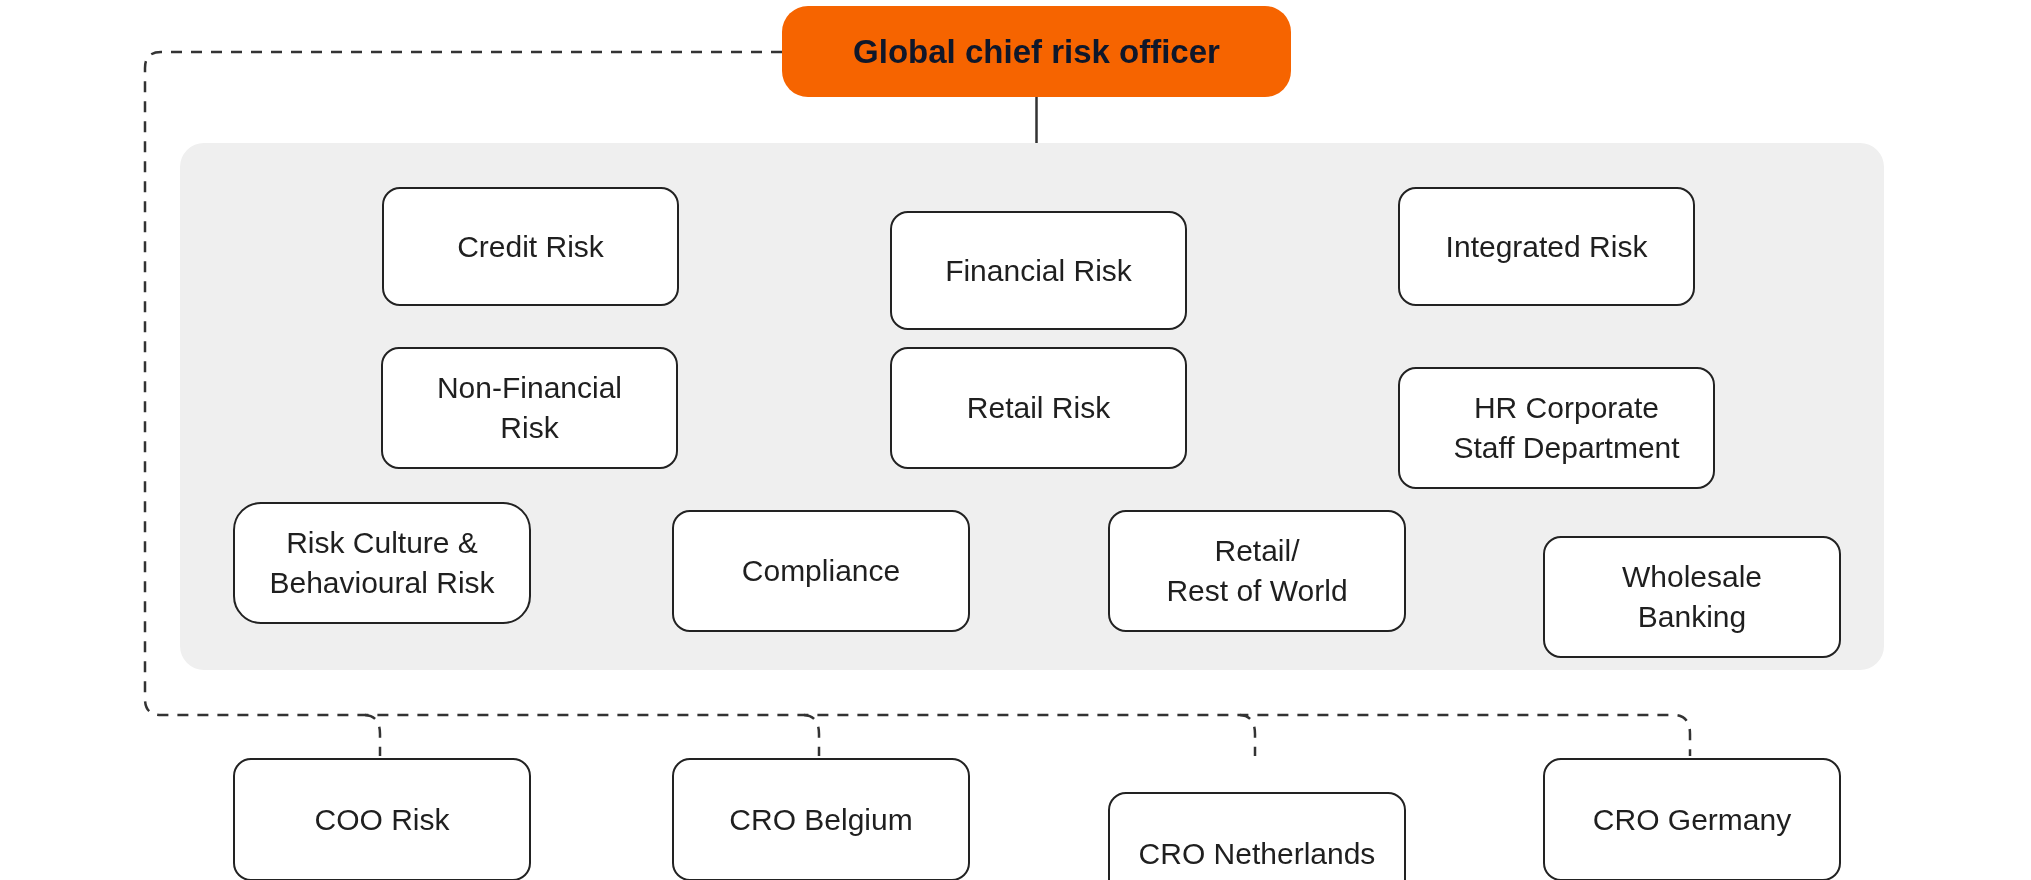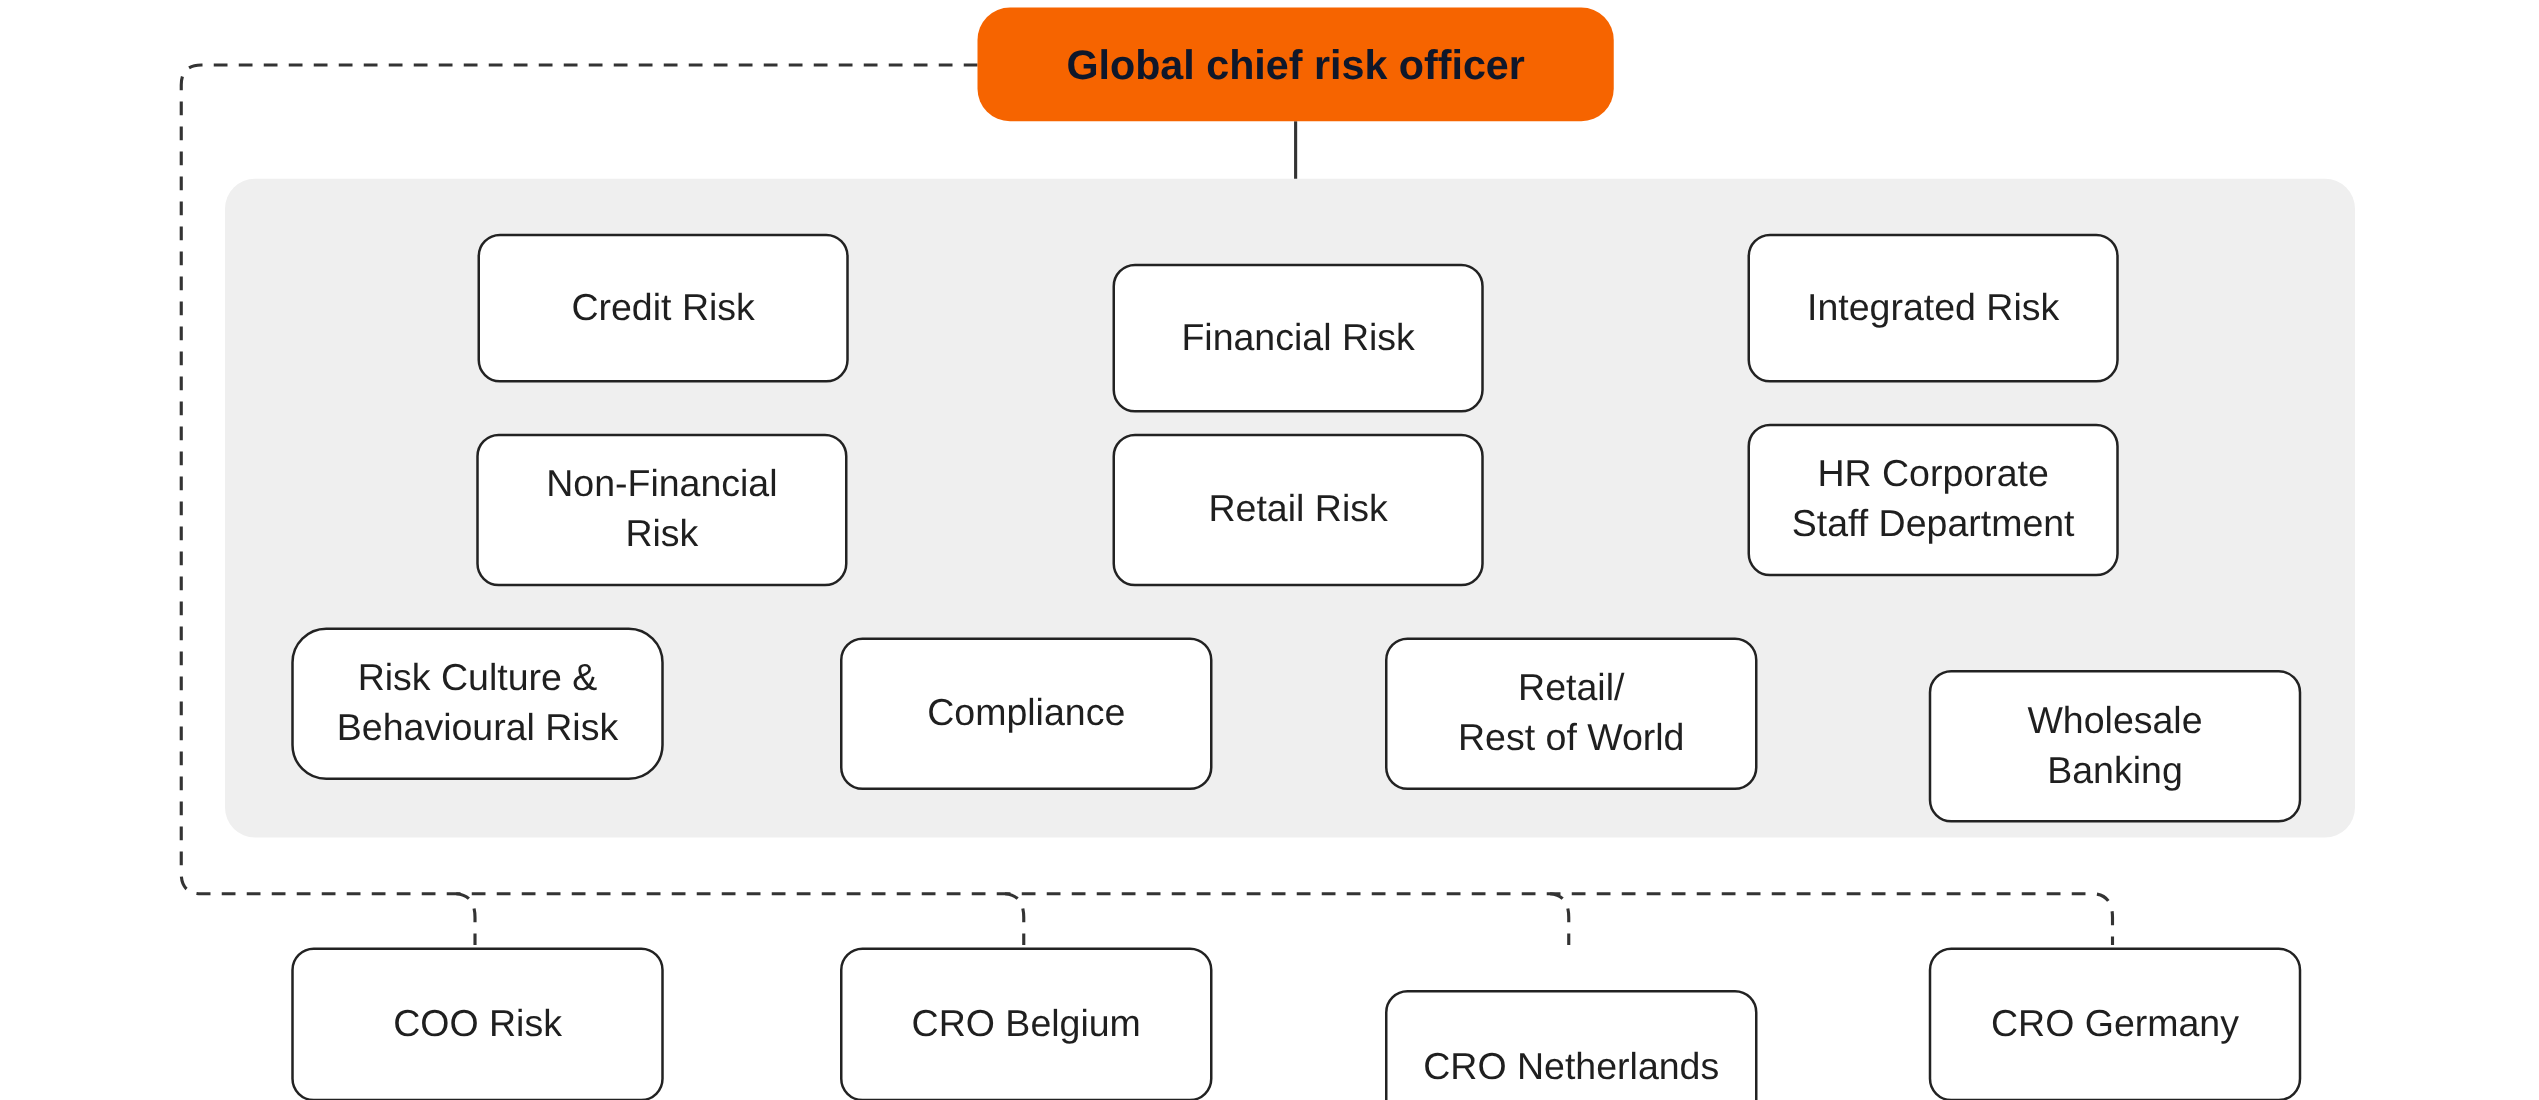--- a/index.html
+++ b/index.html
@@ -78,21 +78,21 @@
     white-space: pre-line;
     z-index: 4;
   }
   
   .n-credit    { left: 382px;  top: 187px; width: 293px; height: 115px; }
   .n-financial { left: 890px;  top: 187px; width: 293px; height: 115px; margin-top: 24px; }
   .n-integrated{ left: 1398px; top: 187px; width: 293px; height: 115px; }
   
   .n-nonfin    { left: 381px;  top: 347px; width: 293px; height: 118px; }
   .n-model     { left: 890px;  top: 347px; width: 293px; height: 118px; }
-  .n-hr        { left: 1398px; top: 339px; width: 293px; height: 118px; }
+  .n-hr        { left: 1398px; top: 367px; width: 293px; height: 118px; padding-left: 20px; }
   
   .n-culture   { left: 233px;  top: 502px; width: 294px; height: 118px; border-radius: 28px; }
   .n-compliance{ left: 672px;  top: 510px; width: 294px; height: 118px; }
   .n-retail    { left: 1108px; top: 510px; width: 294px; height: 118px; }
   .n-wholesale { left: 1543px; top: 536px; width: 294px; height: 118px; }
   
   .n-coo       { left: 233px;  top: 758px; width: 294px; height: 119px; }
   .n-belgium   { left: 672px;  top: 758px; width: 294px; height: 119px; }
   .n-netherlands{ left: 1108px; top: 792px; width: 294px; height: 119px; }
   .n-germany   { left: 1543px; top: 758px; width: 294px; height: 119px; }

